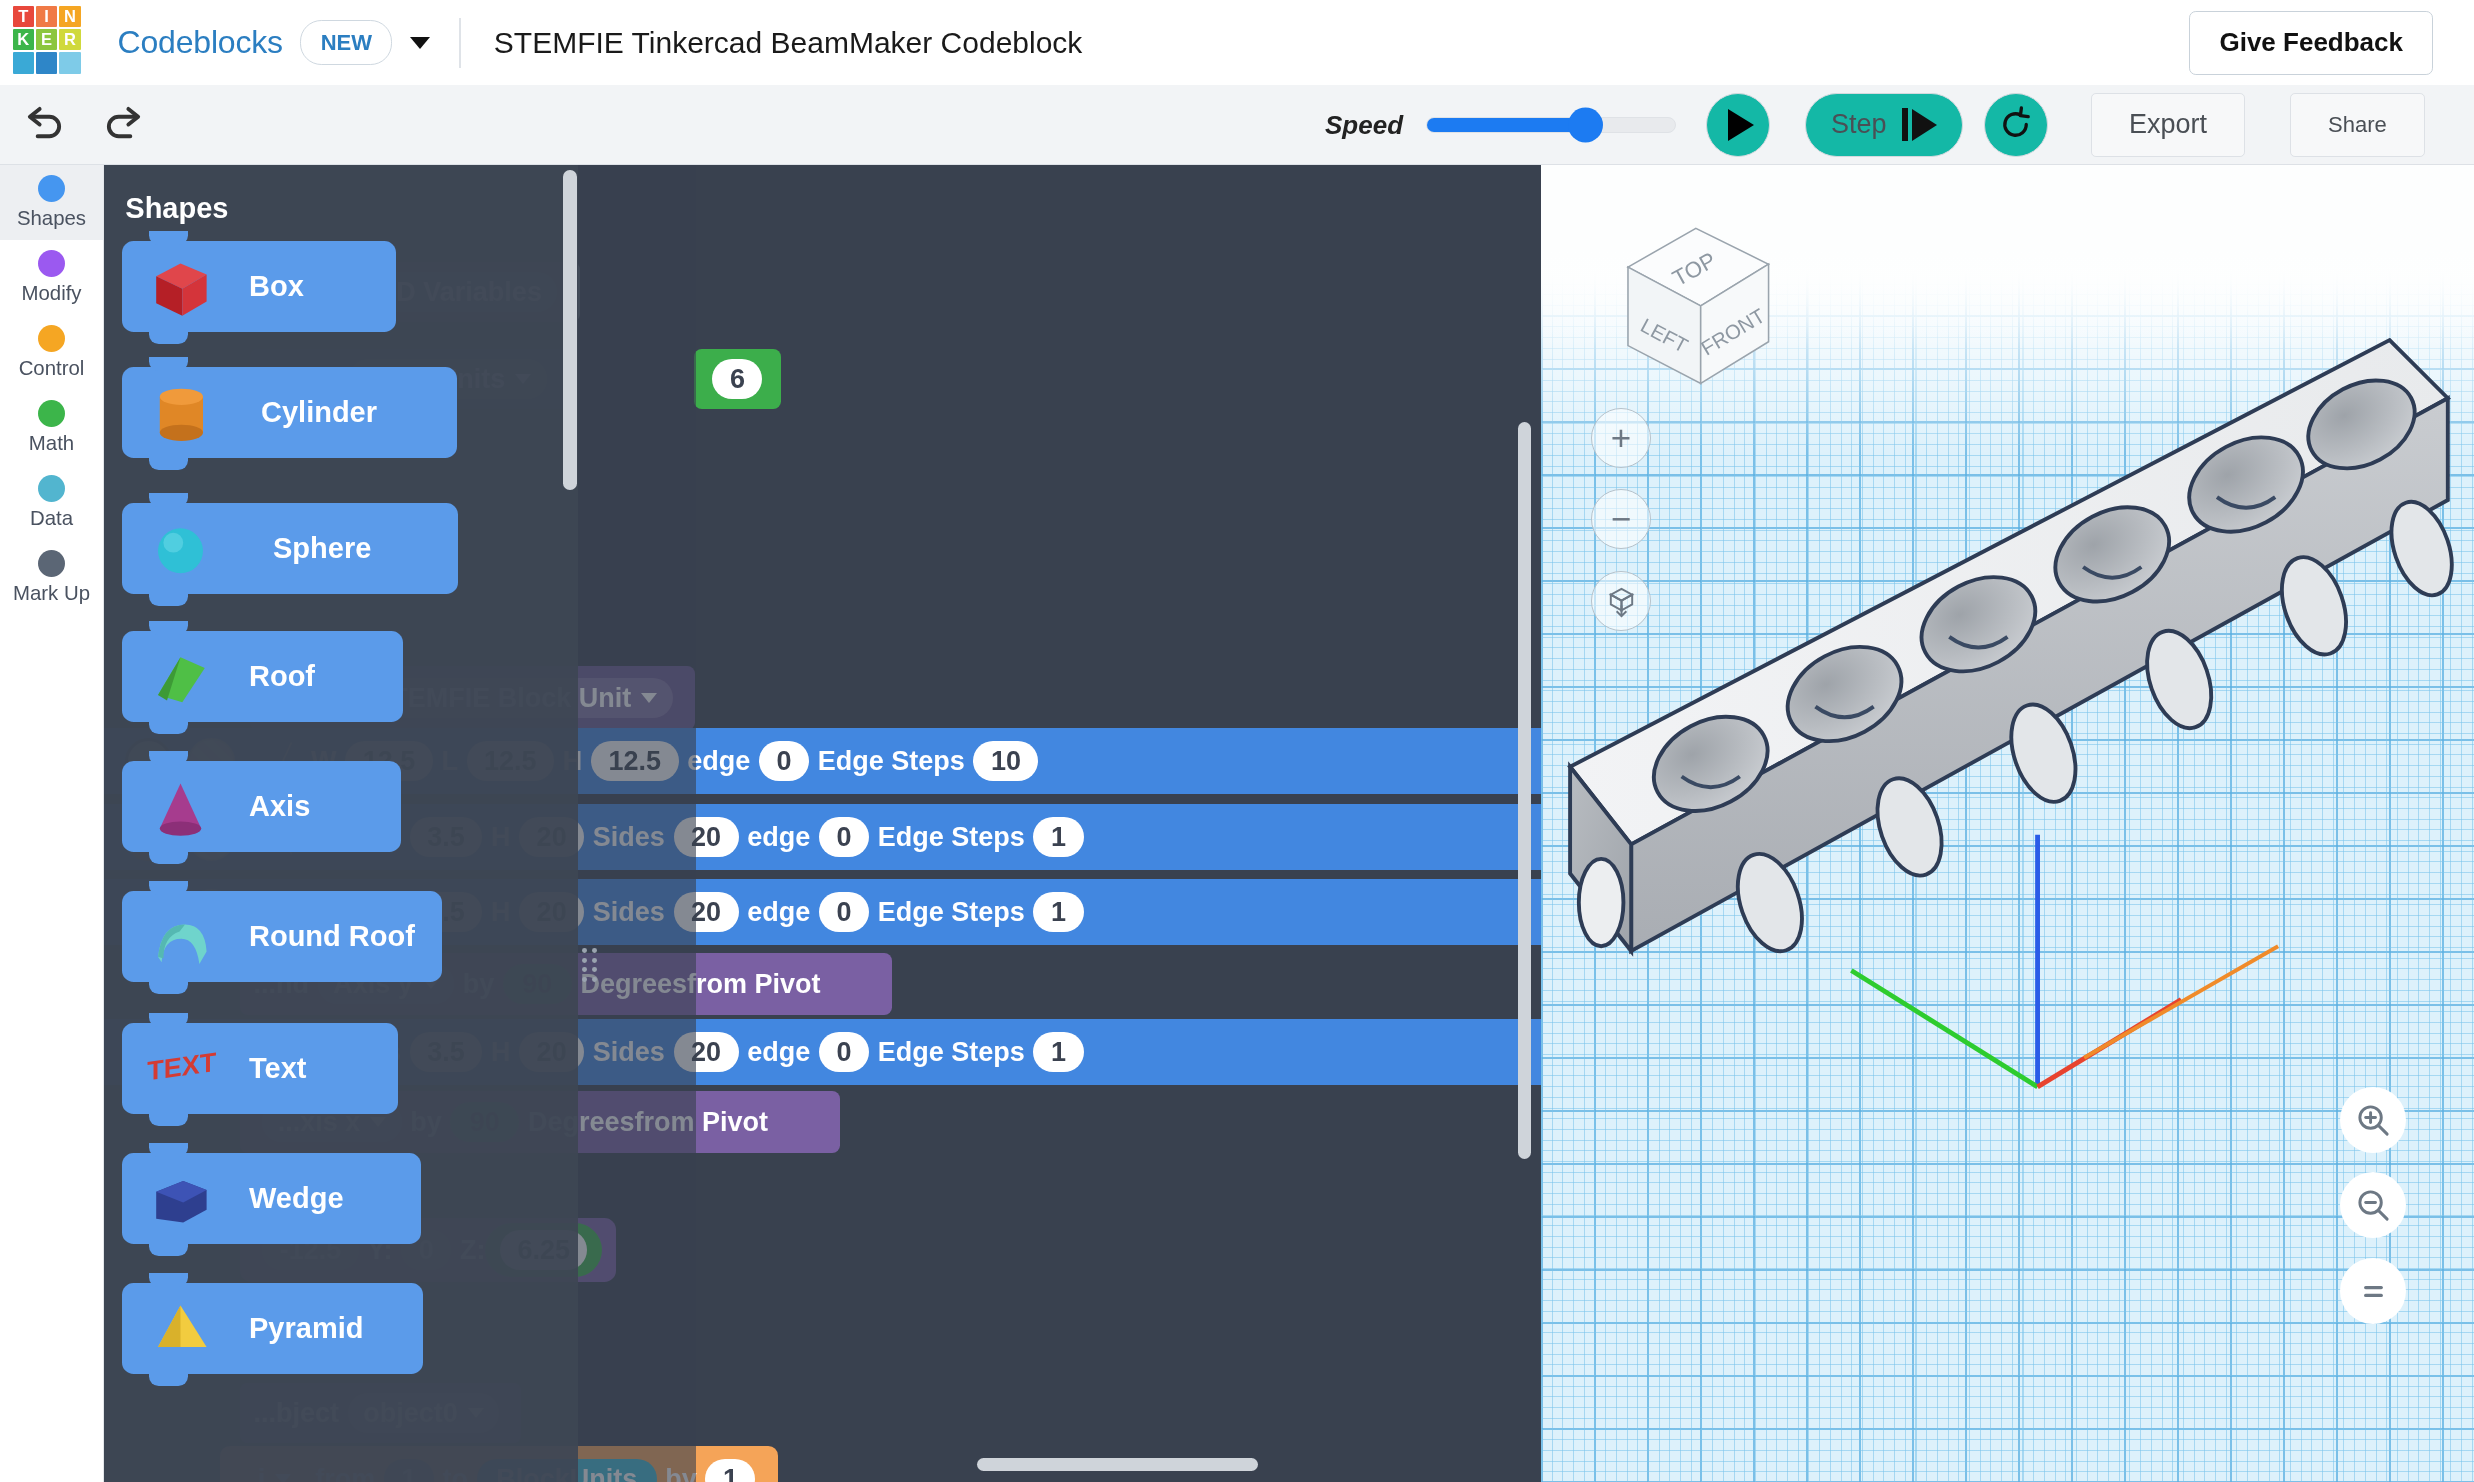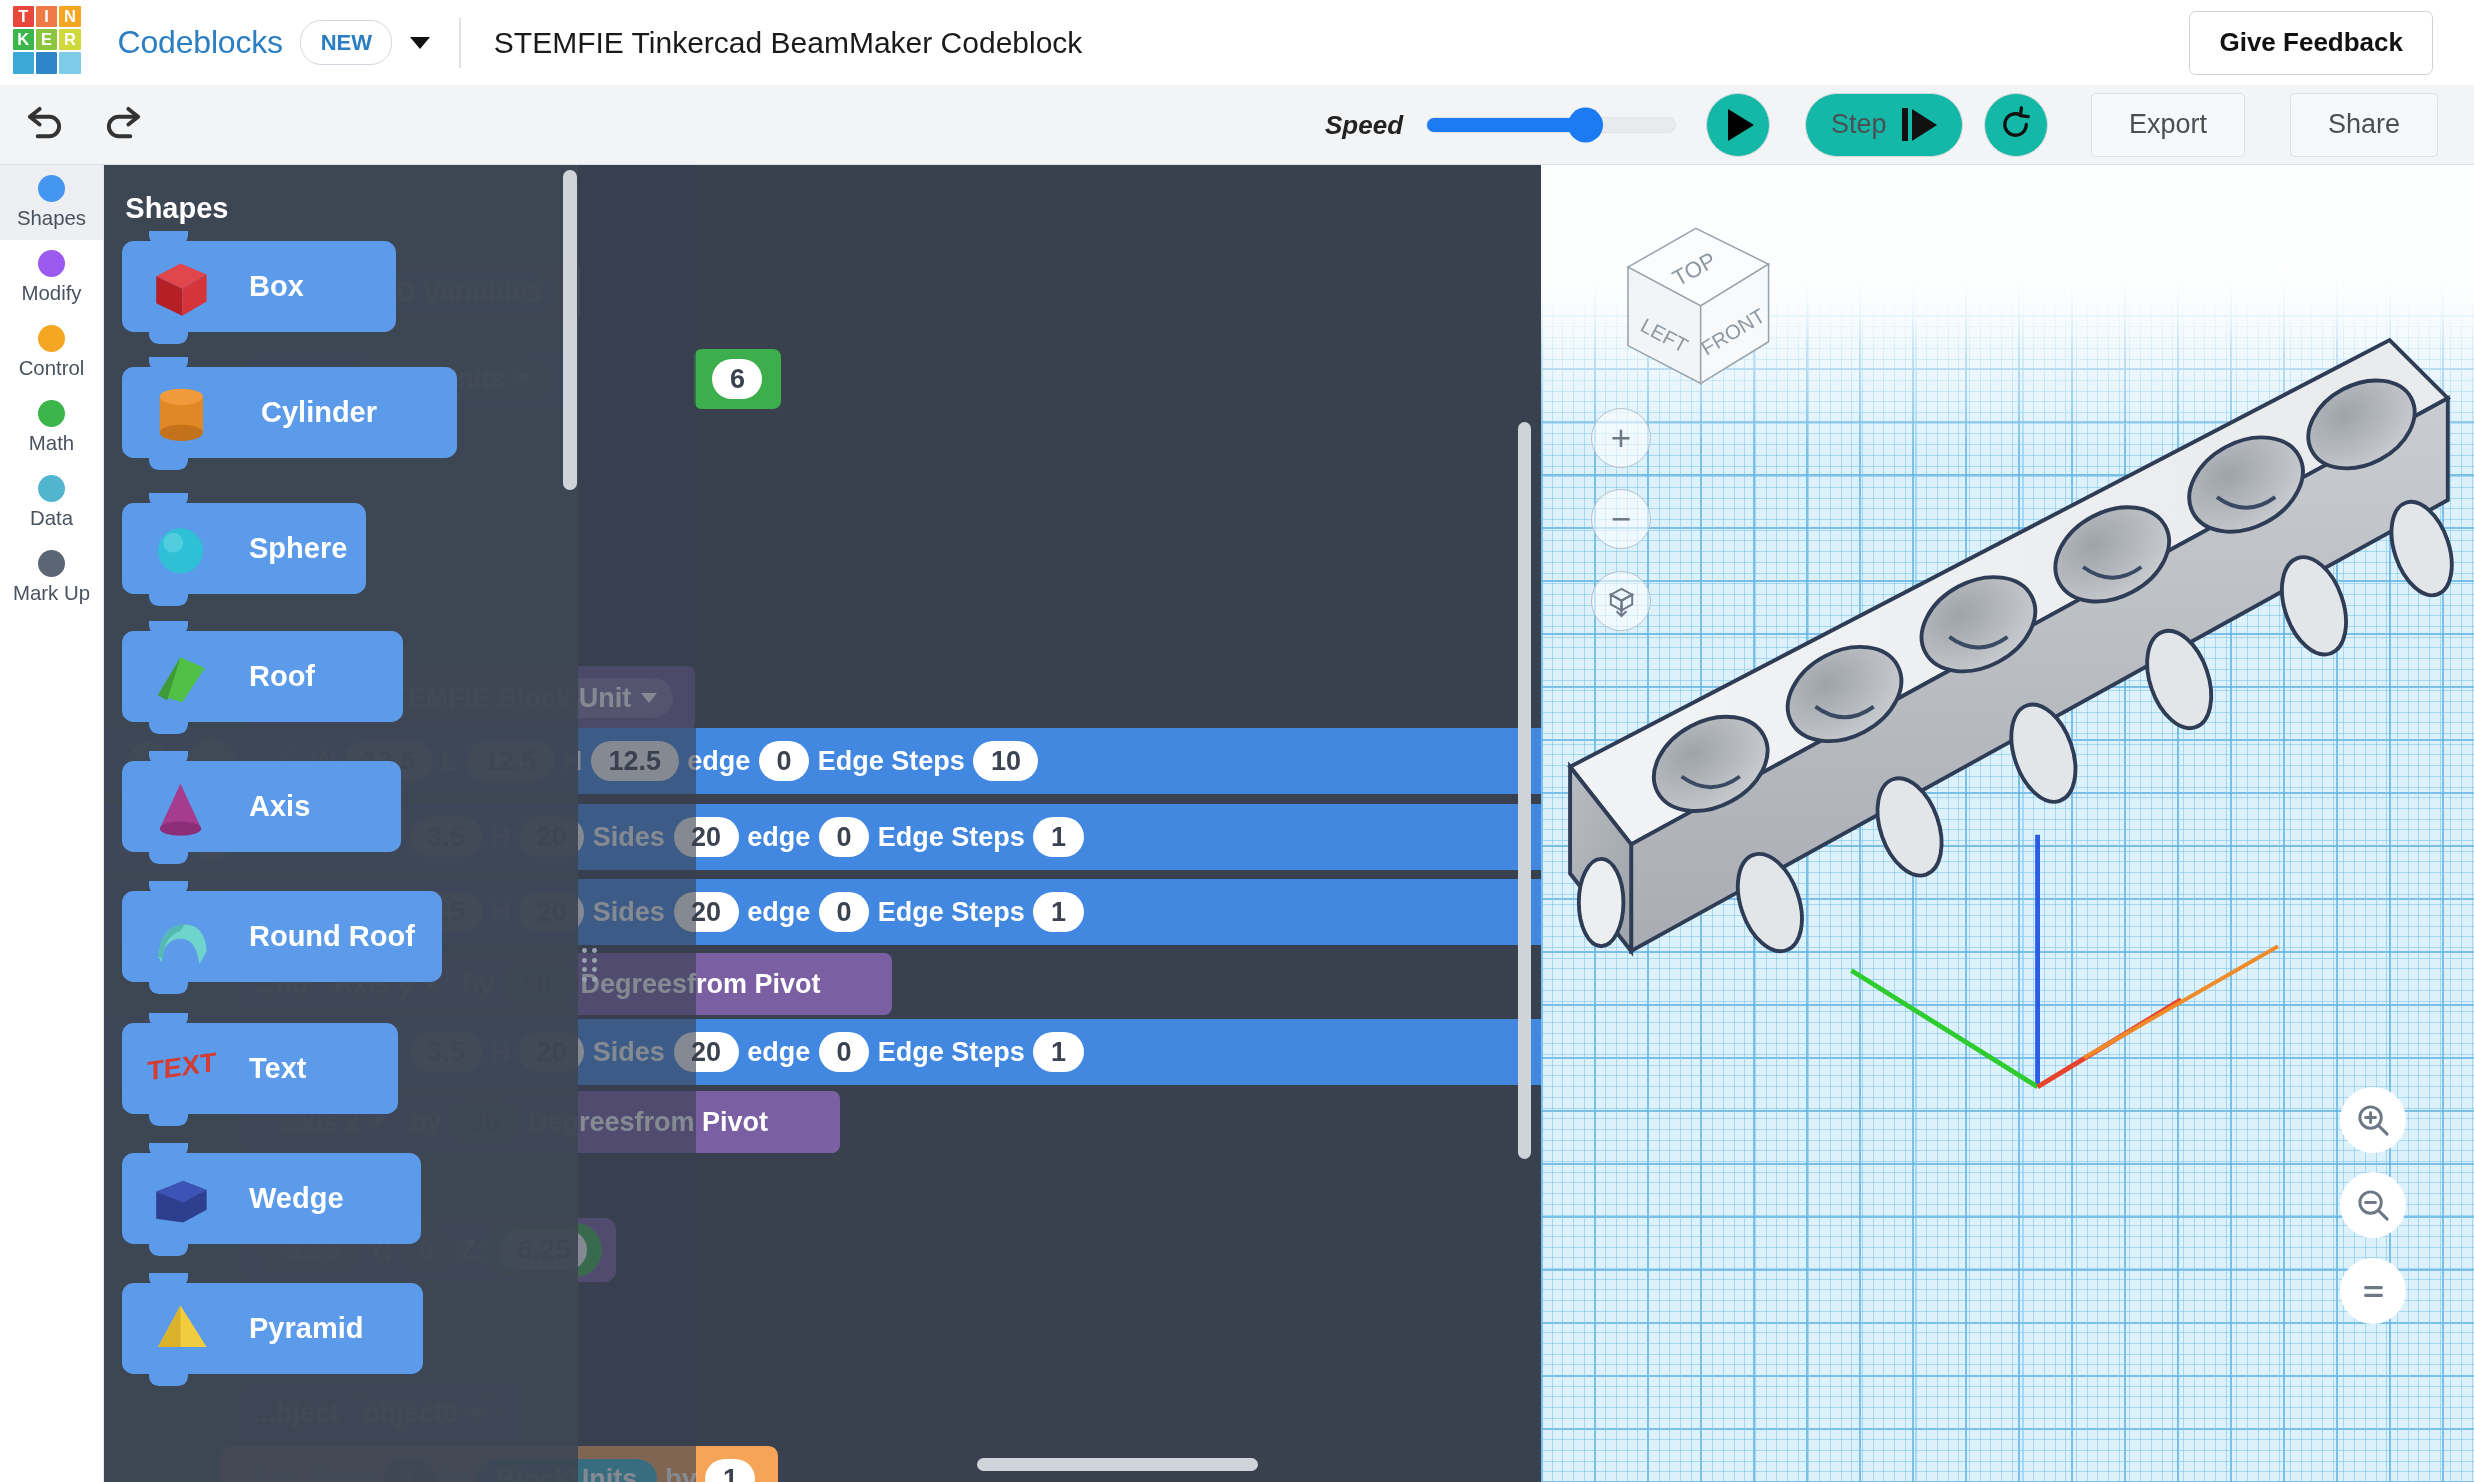--- a/index.html
+++ b/index.html
@@ -52,21 +52,21 @@
   .step-ico .bar { width:5.8px; height:33px; background:#111; }
   .step-ico .tri2 { width:0;height:0;border-top:16.5px solid transparent;
     border-bottom:16.5px solid transparent;border-left:25px solid #111; }
   .reset-btn { position:absolute; left:1984px; top:7.8px; width:64px;
     font-size:37px; color:#111; }
   .export-btn { position:absolute; left:2091px; top:7.8px; height:64px;
     border:1px solid #dde1e6; border-radius:4.9px; background:#f7f8f9;
     display:flex;align-items:center;padding:0 37px; font-size:27px; color:#4a4f55; }
   .share-btn { position:absolute; left:2290px; top:7.8px; height:64px;
     border:1px solid #dde1e6; border-radius:4.9px; background:#f7f8f9;
-    display:flex;align-items:center;padding:0 37px; font-size:27px; color:#4a4f55; }
+    display:flex;align-items:center;padding:0 37px; font-size:22px; color:#4a4f55; }
 
   
   .rail { position:absolute; left:0; top:165px; width:104px; height:1318px;
     background:#fff; border-right:1px solid #e3e6ea; }
   .rail-item { height:75px; display:flex; flex-direction:column;
     align-items:center; justify-content:center; gap:4.9px; }
   .rail-item.active { background:#edeff2; }
   .dot { width:27px; height:27px; border-radius:50%; }
   .rail-lbl { font-size:20.4px; color:#4a5260; }
 
@@ -421,21 +421,21 @@
     <span class="nub"></span>
       <span class="nub2"></span>
     <svg class="shape-ico" viewBox="0 0 90 80">
       <rect x="22" y="22" width="48" height="40" fill="#e08726"></rect>
       <ellipse cx="46" cy="62" rx="24" ry="9" fill="#c4711c"></ellipse>
       <ellipse cx="46" cy="22" rx="24" ry="9" fill="#f09a3b"></ellipse>
     </svg>
     <span class="shape-lbl">Cylinder</span>
   </div>
 
-  <div class="shape-item" style="top:338px; width:244px;">
+  <div class="shape-item" style="top:338px; width:336px;gap:24px;">
     <span class="nub"></span>
       <span class="nub2"></span>
     <svg class="shape-ico" viewBox="0 0 90 80">
       <circle cx="45" cy="42" r="25" fill="#2fc0d6"></circle>
       <circle cx="37" cy="33" r="11" fill="#68d7e6" opacity=".6"></circle>
     </svg>
     <span class="shape-lbl">Sphere</span>
   </div>
 
   <div class="shape-item" style="top:466px; width:281px;">

